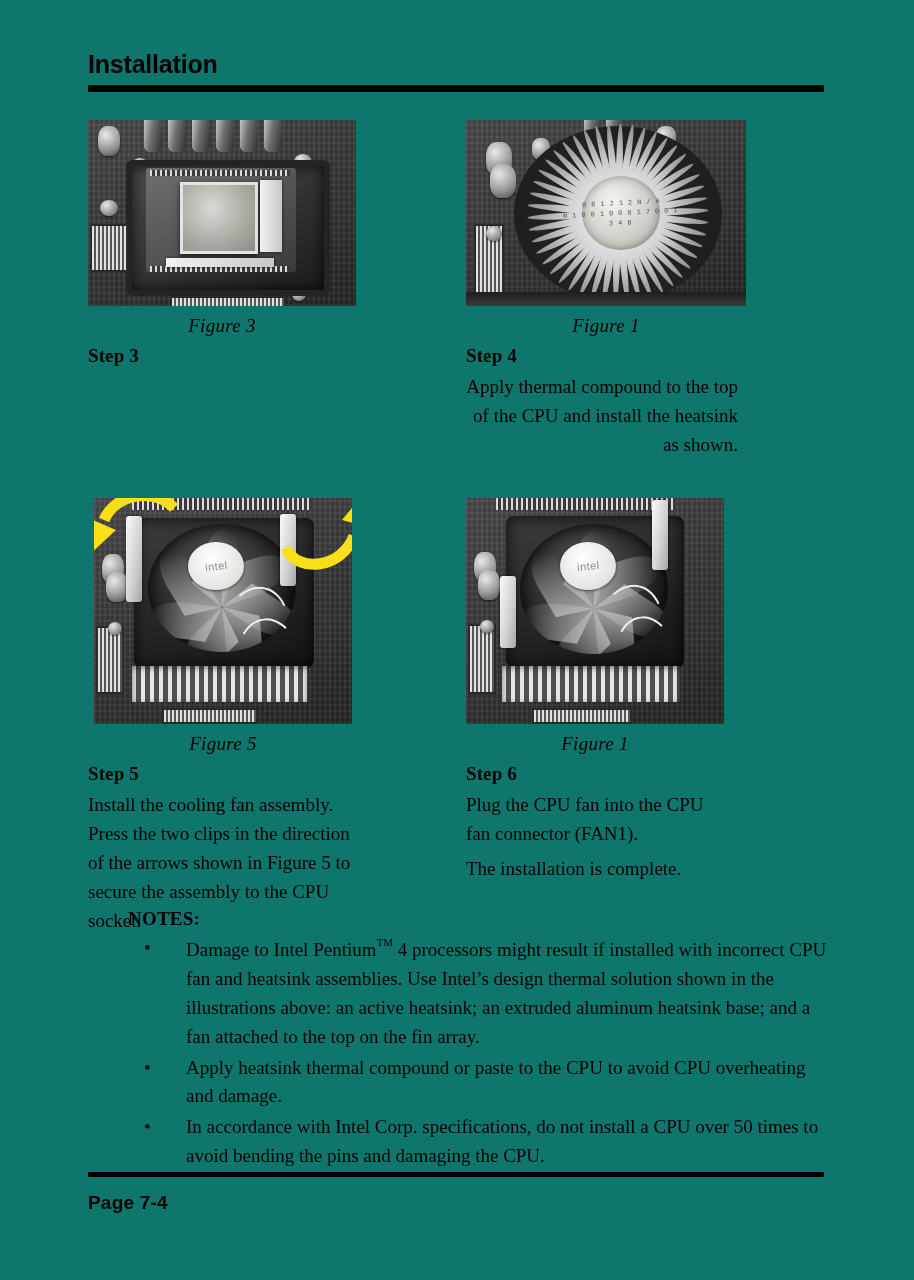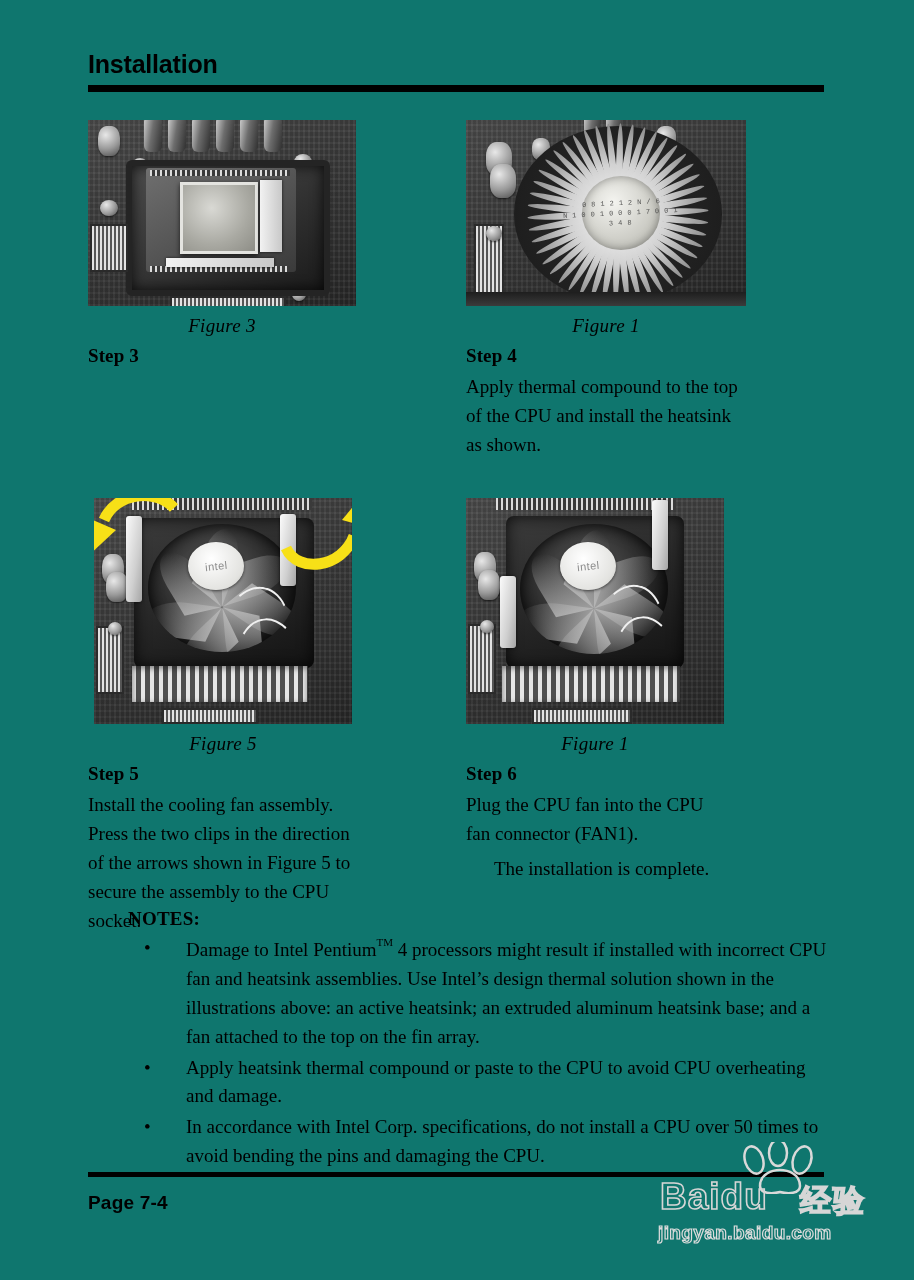--- a/index.html
+++ b/index.html
@@ -428,21 +428,21 @@
         </div>
       <div class="fin-hub" style="left:116px; top:56px; width:78px; height:74px;">
         <div class="hub-line">0 8 1 2 1 2 N / 6</div>
         <div class="hub-line">N 1 0 0 1 0 0 0 1  7 0 0 1</div>
         <div class="hub-line">3 4 8</div>
       </div>
       <div style="position:absolute; left:0; top:172px; width:280px; height:14px; background:linear-gradient(180deg,#1e1e1e,#3b3b3b);"></div>
     </div>
     <div class="photo-caption">Figure 1</div>
     <div class="step-title">Step 4</div>
-    <div class="step-body" style="width:272px;">Apply thermal compound to the top of the CPU and install the heatsink as shown.</div>
+    <div class="step-body" style="width:272px;text-align:right;">Apply thermal compound to the top of the CPU and install the heatsink as shown.</div>
   </div>
 
   <div class="figure-block" style="left:88px; top:498px; width:262px;">
     <div class="photo" style="width:258px; height:226px; margin-left:6px;">
       <div class="pcb"></div>
       <div class="header-pins" style="left:38px; top:0px; width:180px; height:12px;"></div>
       <div class="cap" style="left:8px; top:56px; width:22px; height:30px; border-radius:40%;"></div>
       <div class="cap" style="left:12px; top:74px; width:22px; height:30px; border-radius:40%;"></div>
       <div class="slot" style="left:2px; top:128px; width:24px; height:64px;"></div>
       <div class="cap" style="left:14px; top:124px; width:14px; height:13px;"></div>
@@ -506,21 +506,21 @@
       <div class="clip" style="left:34px; top:78px; width:16px; height:72px;"></div>
       <div class="clip" style="left:186px; top:2px; width:16px; height:70px;"></div>
       <div class="fins-base" style="left:36px; top:168px; width:178px; height:36px;"></div>
       <div class="slot" style="left:66px; top:210px; width:96px; height:12px;"></div>
       <div class="wire" style="left:124px; top:86px; width:70px; height:112px; transform:rotate(12deg);"></div>
       <div class="wire" style="left:148px; top:118px; width:62px; height:98px; transform:rotate(-8deg);"></div>
     </div>
     <div class="photo-caption">Figure 1</div>
     <div class="step-title">Step 6</div>
     <div class="step-body" style="width:266px;">Plug the CPU fan into the CPU fan connector (FAN1).</div>
-    <div class="step-body" style="width:266px;margin-left:28px;">The installation is complete.</div>
+    <div class="step-body" style="width:266px;">The installation is complete.</div>
   </div>
 
   <div class="notes">
     <div class="notes-title">NOTES:</div>
     <ul class="note-list">
       <li class="note-item">
         <span class="note-bullet">•</span>
         <span>Damage to Intel Pentium</span><span class="sup-tm">TM</span><span> 4 processors might result if installed with incorrect CPU fan and heatsink assemblies.  Use Intel’s design thermal solution shown in the illustrations above: an active heatsink; an extruded aluminum heatsink base; and a fan attached to the top on the fin array.</span>
       </li>
       <li class="note-item">
@@ -530,25 +530,14 @@
       <li class="note-item">
         <span class="note-bullet">•</span>
         <span>In accordance with Intel Corp. specifications, do not install a CPU over 50 times to avoid bending the pins and damaging the CPU.</span>
       </li>
     </ul>
   </div>
 
   <div class="footer-rule"></div>
   <div class="footer-page">Page 7-4</div>
 
-  <div class="watermark">
-    <svg class="wm-paw" width="92" height="52" viewBox="0 0 92 52">
-      <ellipse cx="18" cy="18" rx="9" ry="14" fill="none" stroke="#d9d9d9" stroke-width="2.5" transform="rotate(-18 18 18)"></ellipse>
-      <ellipse cx="42" cy="11" rx="9" ry="13" fill="none" stroke="#d9d9d9" stroke-width="2.5"></ellipse>
-      <ellipse cx="66" cy="18" rx="9" ry="14" fill="none" stroke="#d9d9d9" stroke-width="2.5" transform="rotate(18 66 18)"></ellipse>
-      <path d="M24 44 C24 32, 36 28, 44 28 C52 28, 64 32, 64 44 C64 52, 52 52, 44 50 C36 52, 24 52, 24 44 Z" fill="none" stroke="#d9d9d9" stroke-width="2.5"></path>
-    </svg>
-    <div class="wm-wordmark">Baidu</div>
-    <div class="wm-cn">经验</div>
-    <div class="wm-url">jingyan.baidu.com</div>
-  </div>
 
 </div>
 
 </body></html>

